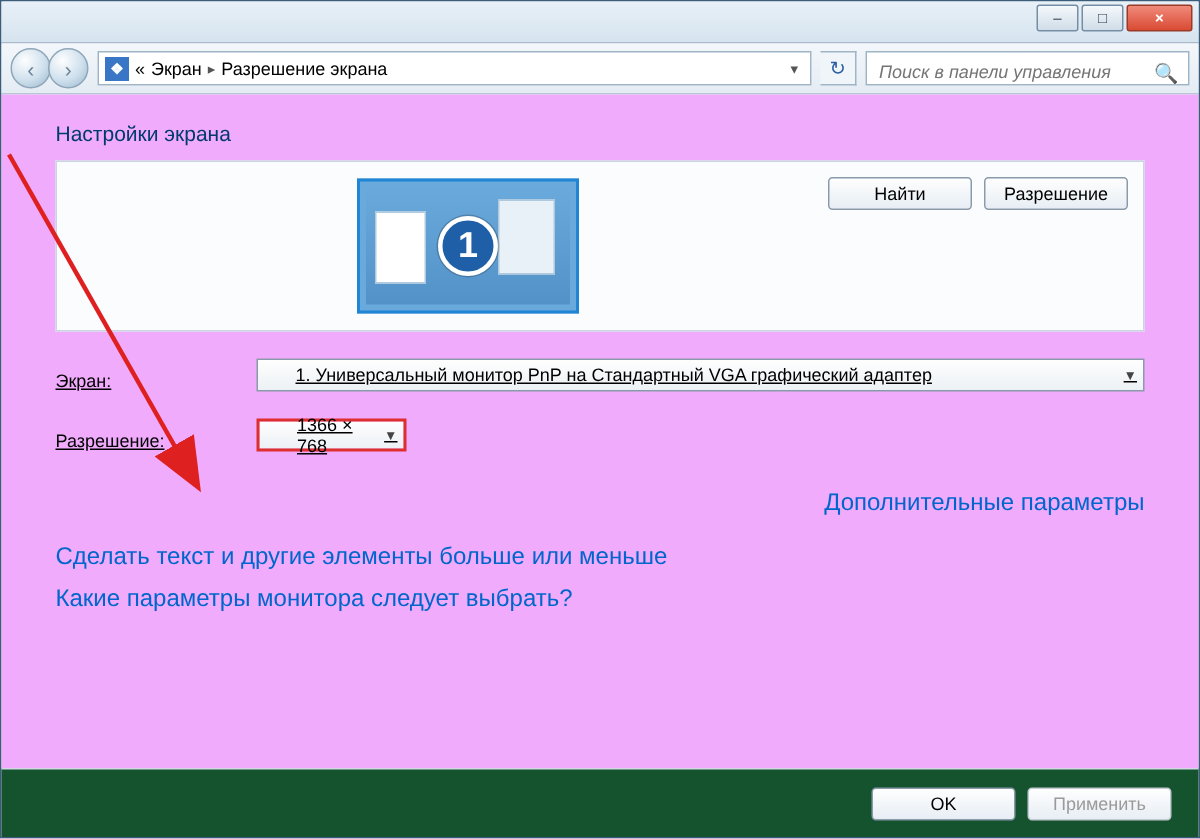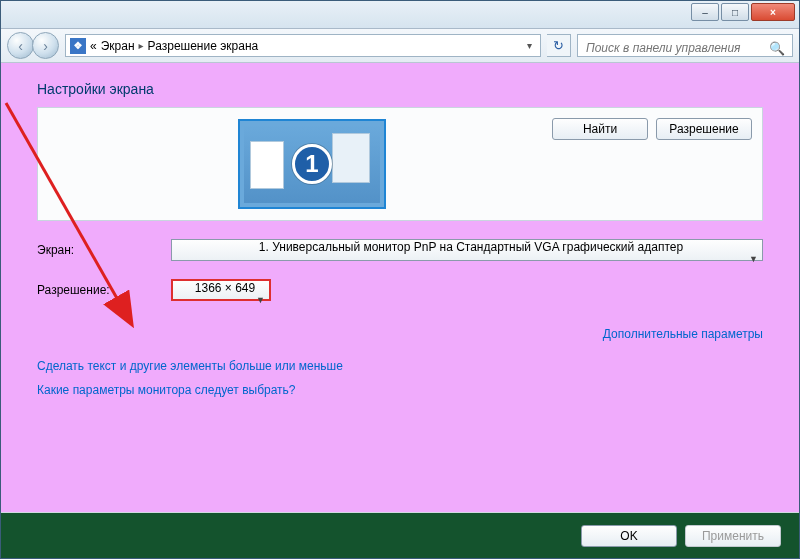--- a/index.html
+++ b/index.html
@@ -192,51 +192,51 @@
     border-radius:3px;
     background:linear-gradient(#fefefe,#e7eef4);
     font-size:12px;
     padding:0 12px;
     display:flex; align-items:center; justify-content:center;
     color:#000;
   }
   .btn7.disabled { color:#9a9a9a; border-color:#c2c9d0; }
 
   .form-row {
-    display:flex; align-items:center;
+    display:flex; align-items:flex-end;
     margin-top: 18px;
     gap: 18px;
+    text-decoration: underline;
   }
   .form-label { width: 116px; }
   .dropdown {
     height:22px;
     border:1px solid #8a9aab;
     background:linear-gradient(#fefefe,#ecf1f5);
     display:flex; align-items:center;
-    padding:0 4px 0 12px;
+    padding:0 4px 0 25px;
     font-size:12px;
     position:relative;
-    flex-direction:column;
   }
   .dropdown .dd-arrow {
     margin-left:auto;
     font-size:9px; color:#444;
     padding-left:8px;
   }
   .dd-screen { flex:1; }
   .dd-res {
     width: 100px;
     border:2px solid #de2f2f;
   }
 
   .link-right {
     text-align:right;
     margin-top:26px;
   }
-  a.cp-link { color:#0066cc; text-decoration:none; font-size:12px; }
+  a.cp-link { color:#0066cc; text-decoration:none; font-size:16px; }
   .help-links { margin-top:18px; }
   .help-links a { display:block; margin-bottom:10px; }
 
   
   .button-bar {
     height: 46px;
     border-top:1px solid #d0d9e1;
     background:#14532d;
     display:flex;
     align-items:center;
@@ -305,21 +305,21 @@
       <div class="form-label">Экран:</div>
       <div class="dropdown dd-screen">
         <span>1. Универсальный монитор PnP на Стандартный VGA графический адаптер</span>
         <span class="dd-arrow">▼</span>
       </div>
     </div>
 
     <div class="form-row">
       <div class="form-label">Разрешение:</div>
       <div class="dropdown dd-res">
-        <span>1366 × 649</span>
+        <span>1366 × 768</span>
         <span class="dd-arrow">▼</span>
       </div>
     </div>
 
     <div class="link-right">
       <a href="#" class="cp-link">Дополнительные параметры</a>
     </div>
 
     <div class="help-links">
       <a href="#" class="cp-link">Сделать текст и другие элементы больше или меньше</a>

